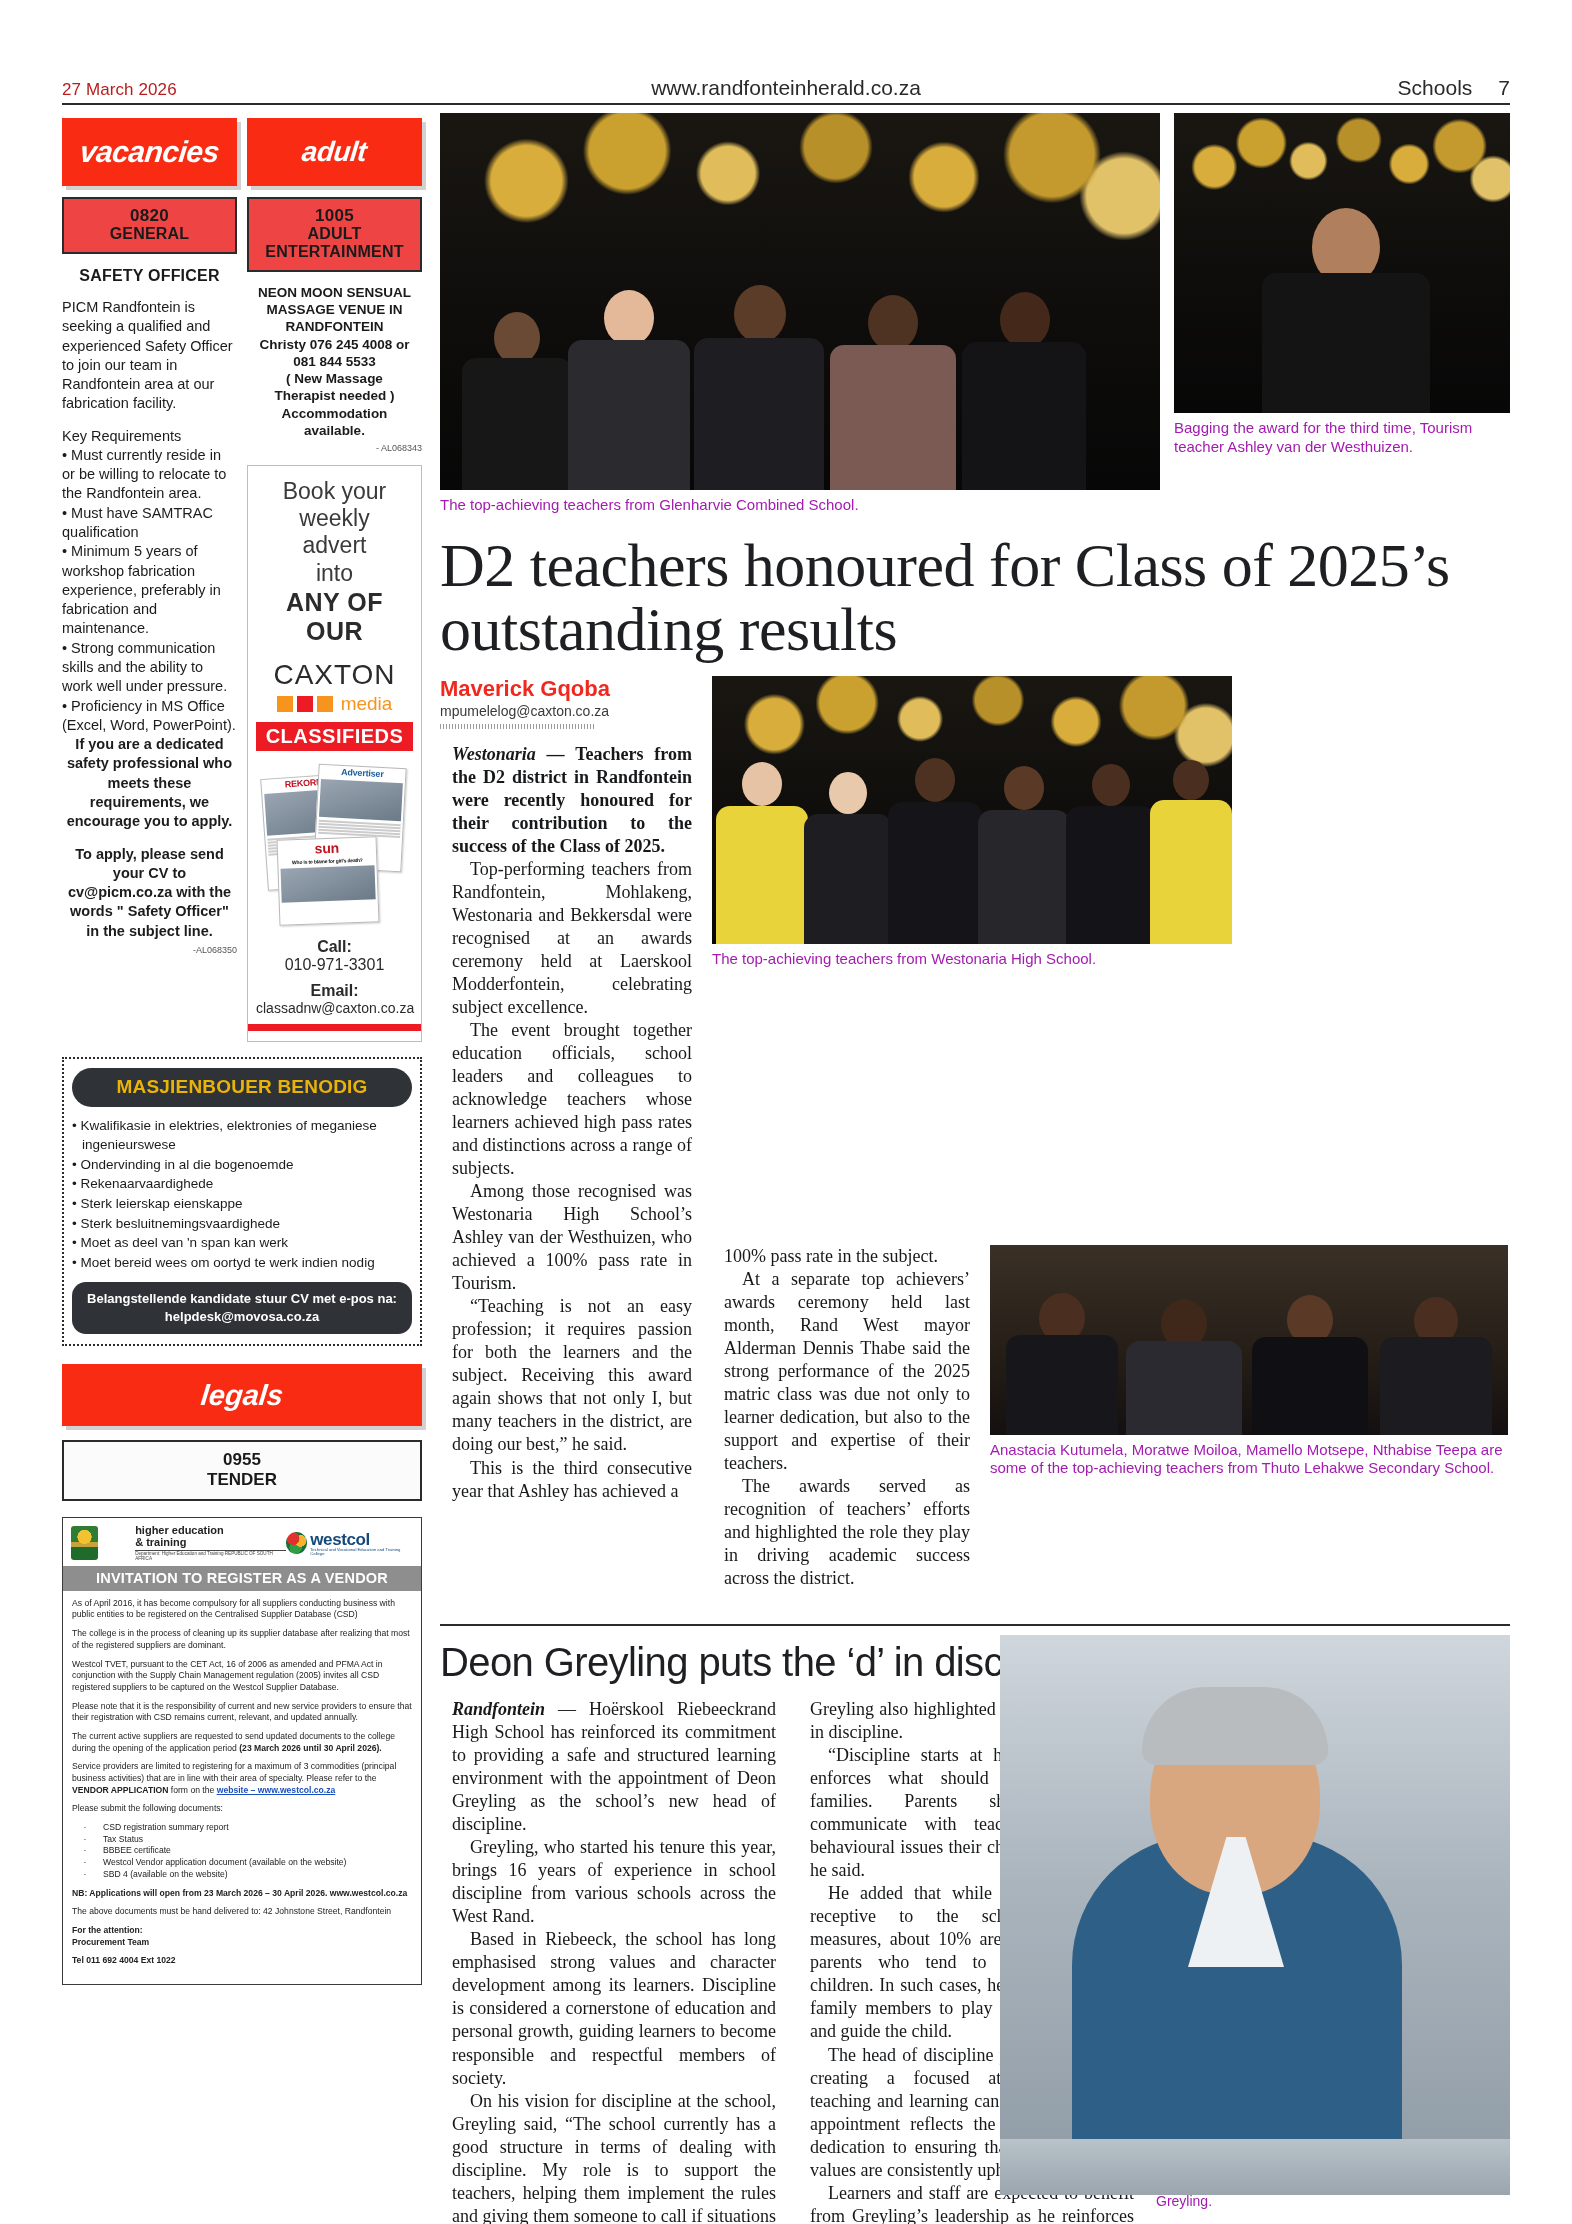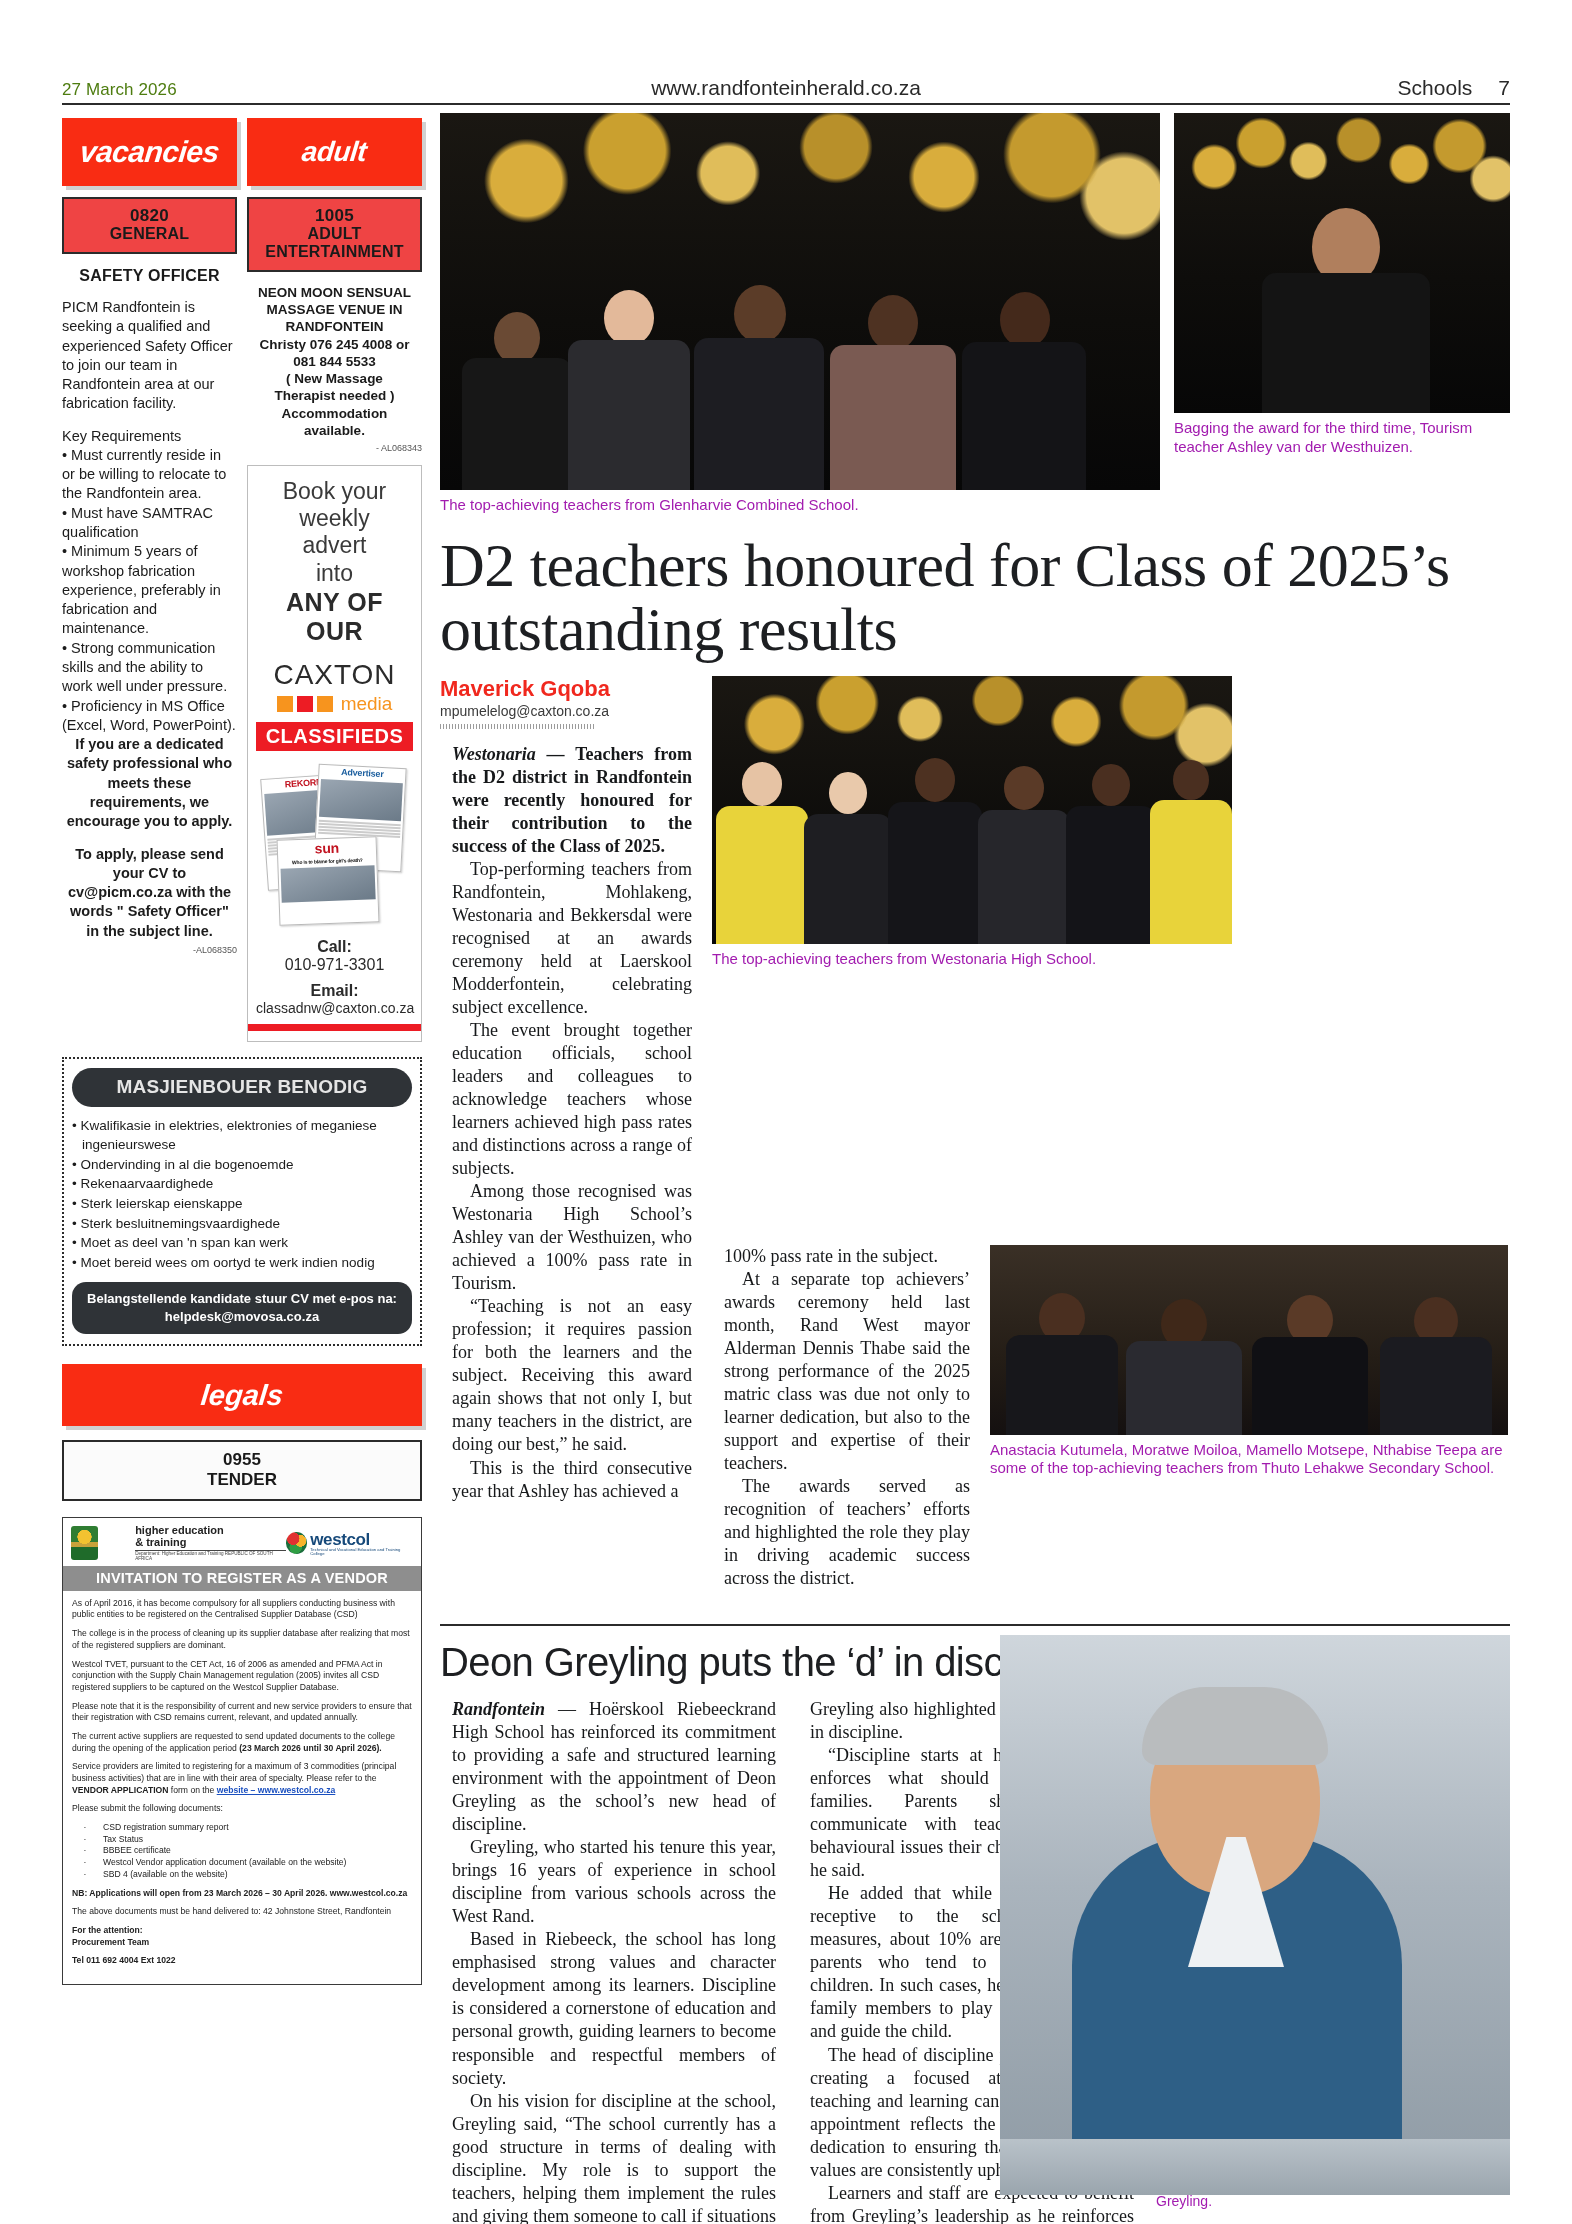--- a/index.html
+++ b/index.html
@@ -11,21 +11,21 @@
     position: relative;
     overflow: hidden;
   }
   .page { position: absolute; inset: 0; padding: 0; }
 
   
   .masthead {
     position: absolute; left: 62px; top: 58px; width: 1448px; height: 42px;
     display: flex; align-items: flex-end; justify-content: space-between;
   }
-  .masthead-date { font-size: 17px; color: #4d7c0f; letter-spacing: .1px; }
+  .masthead-date { font-size: 17px; color: #b91c1c; letter-spacing: .1px; }
   .masthead-url { font-size: 21px; color: #2a2a2a; position:absolute; left:50%; transform:translateX(-50%); bottom:0; }
   .masthead-right { display: flex; align-items: flex-end; gap: 26px; }
   .masthead-section { font-size: 21px; color: #2a2a2a; }
   .masthead-pageno { font-size: 21px; color: #2a2a2a; }
   .rule-top { position: absolute; left: 62px; top: 103px; width: 1448px; height: 2px; background: #2b2b2b; }
 
   
   .rail { position: absolute; left: 62px; top: 118px; width: 360px; }
   .rail-cols { display: flex; gap: 10px; }
   .rail-col { width: 175px; }
@@ -95,21 +95,21 @@
   .cx-contact .lbl { font-size: 16px; font-weight: bold; color: #2b2b2b; margin-top: 8px; }
   .cx-contact .val { font-size: 16px; color: #2b2b2b; }
   .cx-contact .val.em { font-size: 14px; }
   .cx-redbar { height: 7px; background: #ed1c24; margin: 8px -8px 0; }
 
   
   .masj {
     margin-top: 15px; border: 2px dotted #2b2b2b; padding: 9px 8px 10px;
   }
   .masj-head {
-    background: #2f3337; color: #e5e5e5; border-radius: 22px;
+    background: #2f3337; color: #eab308; border-radius: 22px;
     text-align: center; font-size: 19px; font-weight: bold;
     padding: 8px 0 9px; letter-spacing: .2px;
   }
   .masj-list { margin-top: 9px; font-size: 13.5px; line-height: 1.45; color: #1c1c1c; }
   .masj-list li { list-style: none; }
   .masj-list li span.cont { display:block; padding-left: 10px; }
   .masj-foot {
     margin-top: 10px; background: #2f3337; color: #fff; border-radius: 14px;
     text-align: center; font-size: 13px; font-weight: bold; line-height: 1.35;
     padding: 8px 6px 9px;

